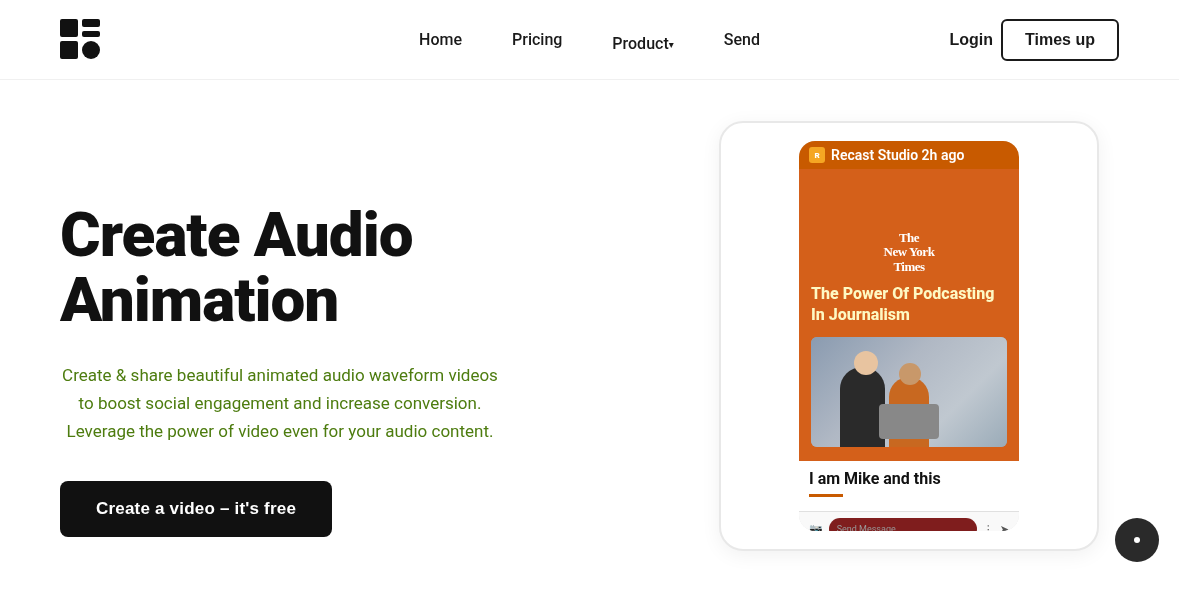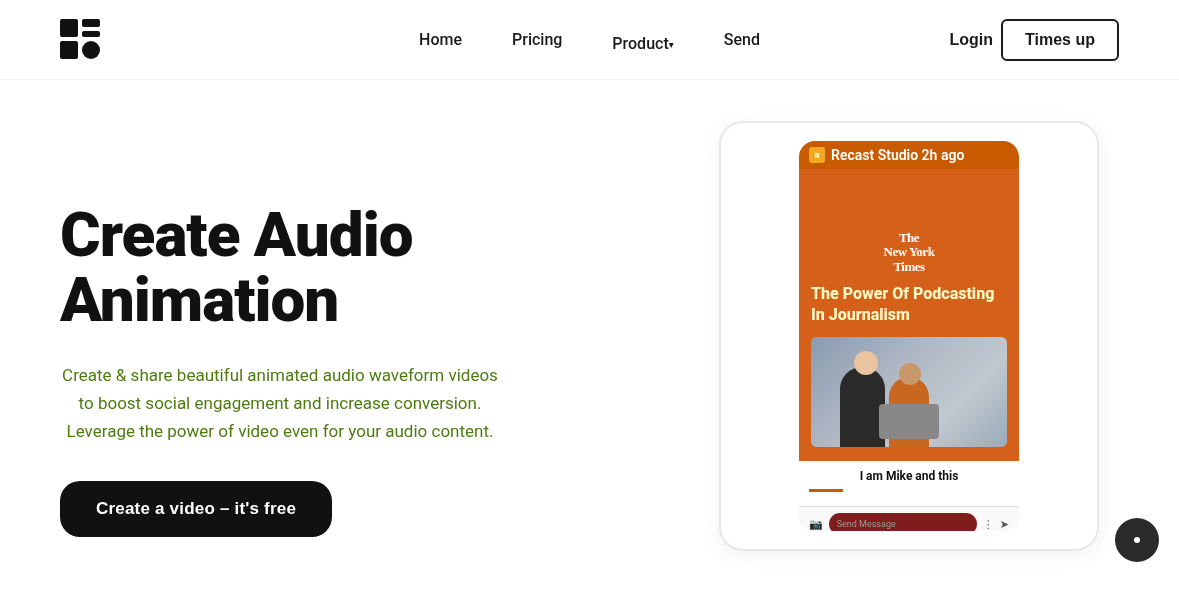--- a/index.html
+++ b/index.html
@@ -114,21 +114,21 @@
       color: #4d7c0f;
       margin-bottom: 36px;
       max-width: 440px;
       text-align: center;
     }
 
     .cta-btn {
       background: #111111;
       color: #ffffff;
       border: none;
-      border-radius: 20px;
+      border-radius: 8px;
       padding: 18px 36px;
       font-size: 17px;
       font-weight: 700;
       cursor: pointer;
       letter-spacing: 0.2px;
     }
 
     
     .phone-container {
       position: absolute;
@@ -279,25 +279,24 @@
       border-radius: 4px;
     }
 
     
     .phone-bottom {
       background: #ffffff;
       padding: 8px 10px;
     }
 
     .waveform-caption {
-      font-size: 12px;
+      font-size: 16px;
       font-weight: 700;
       color: #111;
       margin-bottom: 6px;
-      text-align: center;
     }
 
     .waveform-bar {
       width: 34px;
       height: 3px;
       background: #c85a00;
       margin-bottom: 6px;
     }
 
     

